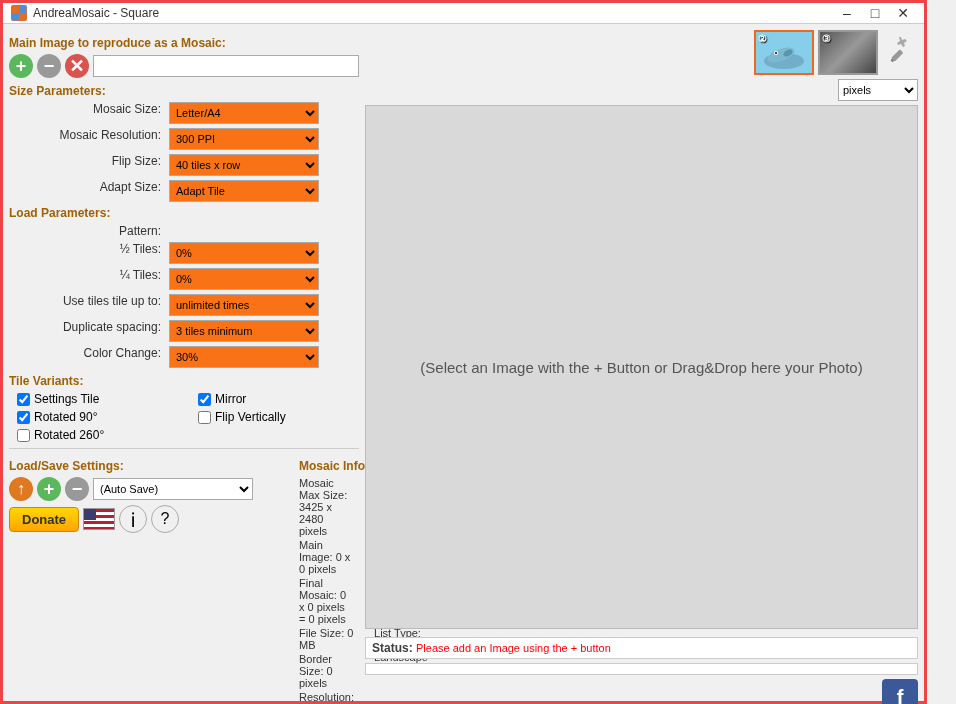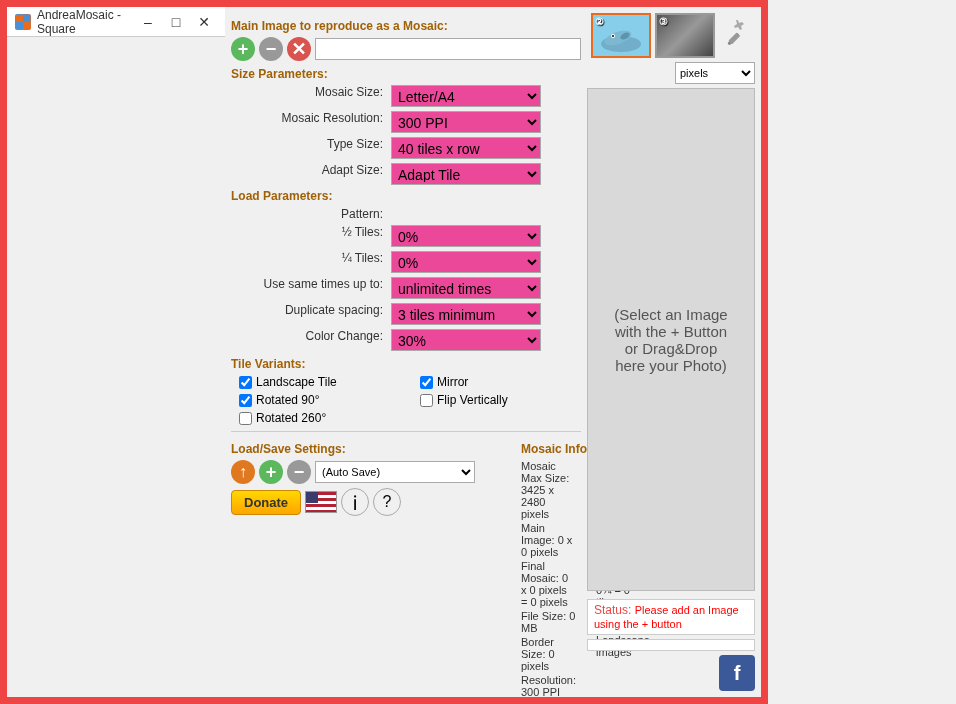--- a/index.html
+++ b/index.html
@@ -5,26 +5,26 @@
     * { box-sizing: border-box; margin: 0; padding: 0; }
     body {
       font-family: 'Segoe UI', Tahoma, sans-serif;
       font-size: 12px;
       background: #f0f0f0;
       width: 956px;
       height: 704px;
       overflow: hidden;
     }
     .window {
-      width: 768px;
+      width: 927px;
       height: 704px;
       background: #f0f0f0;
-      border: 7px solid #ef4444;
-      display: flex;
-      flex-direction: row;
+      border: 3px solid #ef4444;
+      display: flex;
+      flex-direction: column;
     }
     .titlebar {
       background: #fff;
       height: 30px;
       display: flex;
       align-items: center;
       padding: 0 8px;
       border-bottom: 1px solid #ccc;
       justify-content: space-between;
     }
@@ -136,22 +136,22 @@
       text-align: right;
       width: 160px;
       padding-right: 8px;
       font-size: 12px;
       color: #333;
     }
     select.param-select {
       width: 150px;
       height: 22px;
       border: 1px solid #aaa;
-      background: #ec4899;
-      font-size: 14px;
+      background: #f97316;
+      font-size: 11px;
       padding: 2px 2px;
     }
 
     .tile-params-section { margin-top: 4px; }
 
     .checkbox-row {
       display: flex;
       align-items: center;
       gap: 4px;
       margin-bottom: 2px;
@@ -226,21 +226,21 @@
       gap: 2px;
     }
     .info-text { font-size: 11px; color: #333; }
 
     .status-bar {
       background: white;
       border: 1px solid #ccc;
       padding: 3px 6px;
       margin-top: 4px;
     }
-    .status-label { color: #ef4444; font-weight: normal; font-size: 12px; }
+    .status-label { color: #404040; font-weight: bold; font-size: 12px; }
     .status-text { color: red; font-size: 11px; text-align: center; }
 
     .progress-bar-container {
       height: 12px;
       background: white;
       border: 1px solid #ccc;
       margin-top: 4px;
     }
 
     .main-canvas-area {
@@ -367,21 +367,21 @@
           <option>Letter/A4</option><option>A3</option><option>A2</option><option>A1</option><option>Custom</option>
         </select>
       </div>
       <div class="param-row">
         <span class="param-label">Mosaic Resolution:</span>
         <select class="param-select">
           <option>72 PPI</option><option>96 PPI</option><option>150 PPI</option><option>200 PPI</option><option selected="">300 PPI</option><option>600 PPI</option>
         </select>
       </div>
       <div class="param-row">
-        <span class="param-label">Type Size:</span>
+        <span class="param-label">Flip Size:</span>
         <select class="param-select">
           <option>20 tiles x row</option><option>30 tiles x row</option><option selected="">40 tiles x row</option><option>50 tiles x row</option><option>100 tiles x row</option>
         </select>
       </div>
       <div class="param-row">
         <span class="param-label">Adapt Size:</span>
         <select class="param-select">
           <option selected="">Adapt Tile</option><option>Adapt Mosaic</option>
         </select>
       </div>
@@ -397,21 +397,21 @@
           <option selected="">0%</option><option>10%</option><option>20%</option><option>30%</option><option>50%</option>
         </select>
       </div>
       <div class="param-row">
         <span class="param-label">¼ Tiles:</span>
         <select class="param-select">
           <option selected="">0%</option><option>10%</option><option>20%</option><option>30%</option><option>50%</option>
         </select>
       </div>
       <div class="param-row">
-        <span class="param-label">Use same times up to:</span>
+        <span class="param-label">Use tiles tile up to:</span>
         <select class="param-select">
           <option>1 time</option><option>2 times</option><option>3 times</option><option>5 times</option><option>10 times</option><option selected="">unlimited times</option>
         </select>
       </div>
       <div class="param-row">
         <span class="param-label">Duplicate spacing:</span>
         <select class="param-select">
           <option>1 tile minimum</option><option>2 tiles minimum</option><option selected="">3 tiles minimum</option><option>5 tiles minimum</option>
         </select>
       </div>
@@ -419,21 +419,21 @@
         <span class="param-label">Color Change:</span>
         <select class="param-select">
           <option>0%</option><option>10%</option><option>20%</option><option selected="">30%</option><option>50%</option><option>100%</option>
         </select>
       </div>
 
       <div class="section-header">Tile Variants:</div>
       <div class="tile-variants-grid">
         <div class="checkbox-row">
           <input type="checkbox" id="originalTile" checked="" style="">
-          <label class="checkbox-label" for="originalTile">Landscape Tile</label>
+          <label class="checkbox-label" for="originalTile">Settings Tile</label>
         </div>
         <div class="checkbox-row">
           <input type="checkbox" id="mirror" checked="" style="">
           <label class="checkbox-label" for="mirror">Mirror</label>
         </div>
         <div class="checkbox-row">
           <input type="checkbox" id="rotated90" checked="" style="">
           <label class="checkbox-label" for="rotated90">Rotated 90°</label>
         </div>
         <div class="checkbox-row">

